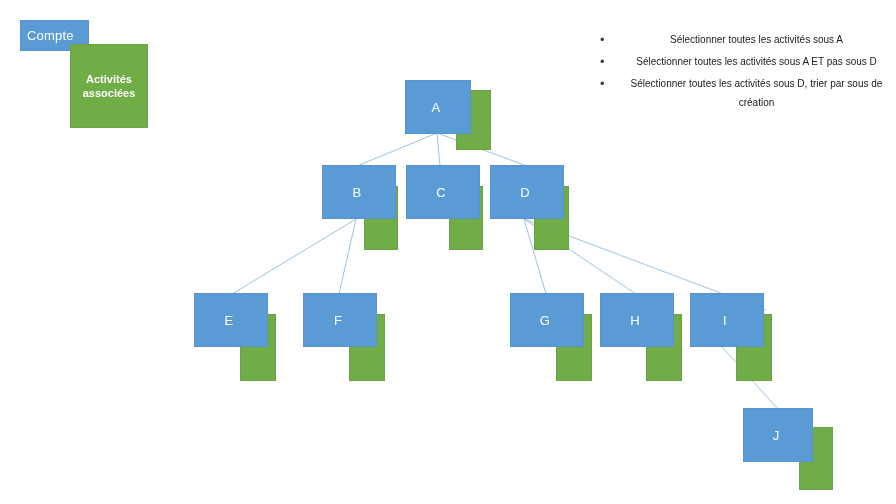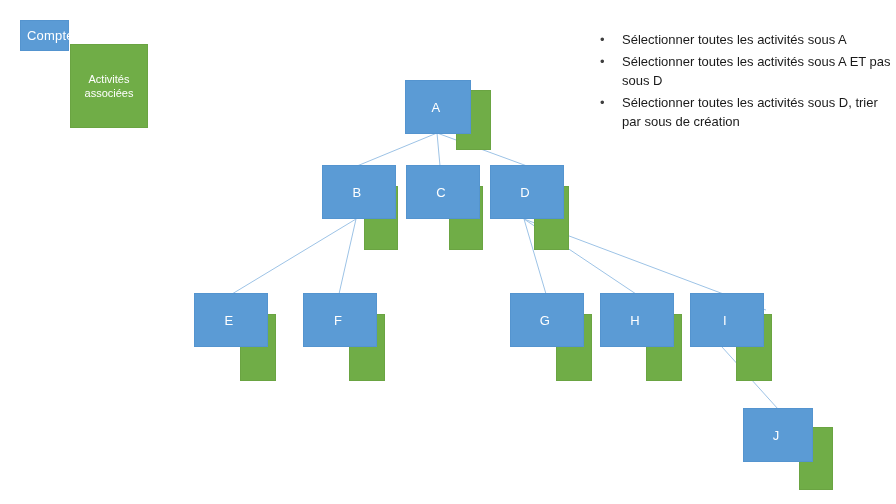--- a/index.html
+++ b/index.html
@@ -80,21 +80,21 @@
     left: 0;
     top: 0;
     width: 190px;
     height: 140px;
     z-index: 5;
   }
   #legend-account-box {
     position: absolute;
     left: 20px;
     top: 20px;
-    width: 49px;
+    width: 69px;
     height: 31px;
     background: #5B9BD5;
     border: 1px solid #5494CF;
     box-sizing: border-box;
     display: flex;
     align-items: center;
     justify-content: flex-start;
     z-index: 6;
   }
   #legend-account-label {
@@ -116,20 +116,21 @@
     align-items: center;
     justify-content: center;
     z-index: 7;
   }
   #legend-activities-label {
     color: #ffffff;
     font-size: 11px;
     line-height: 1.3;
     text-align: center;
     padding: 0 4px;
+    font-weight: bold;
   }
 
   
   #bullet-list {
     position: absolute;
     left: 596px;
     top: 30px;
     width: 295px;
     z-index: 5;
   }
@@ -143,23 +144,24 @@
     flex: 0 0 26px;
     font-size: 13px;
     line-height: 19px;
     color: #3f3f3f;
     text-align: left;
     padding-left: 4px;
     box-sizing: border-box;
   }
   .bullet-text {
     flex: 1 1 auto;
-    font-size: 13px;
+    font-size: 10px;
     line-height: 19px;
     color: #1a1a1a;
+    text-align: center;
   }
 </style>
 </head>
 <body>
 
 <div id="canvas">
 
   <svg id="connector-layer" viewBox="0 0 896 504" width="896" height="504">
       <line x1="437" y1="133" x2="357" y2="166" stroke="#9DC3E6" stroke-width="1"></line>
       <line x1="437" y1="133" x2="440" y2="166" stroke="#9DC3E6" stroke-width="1"></line>

